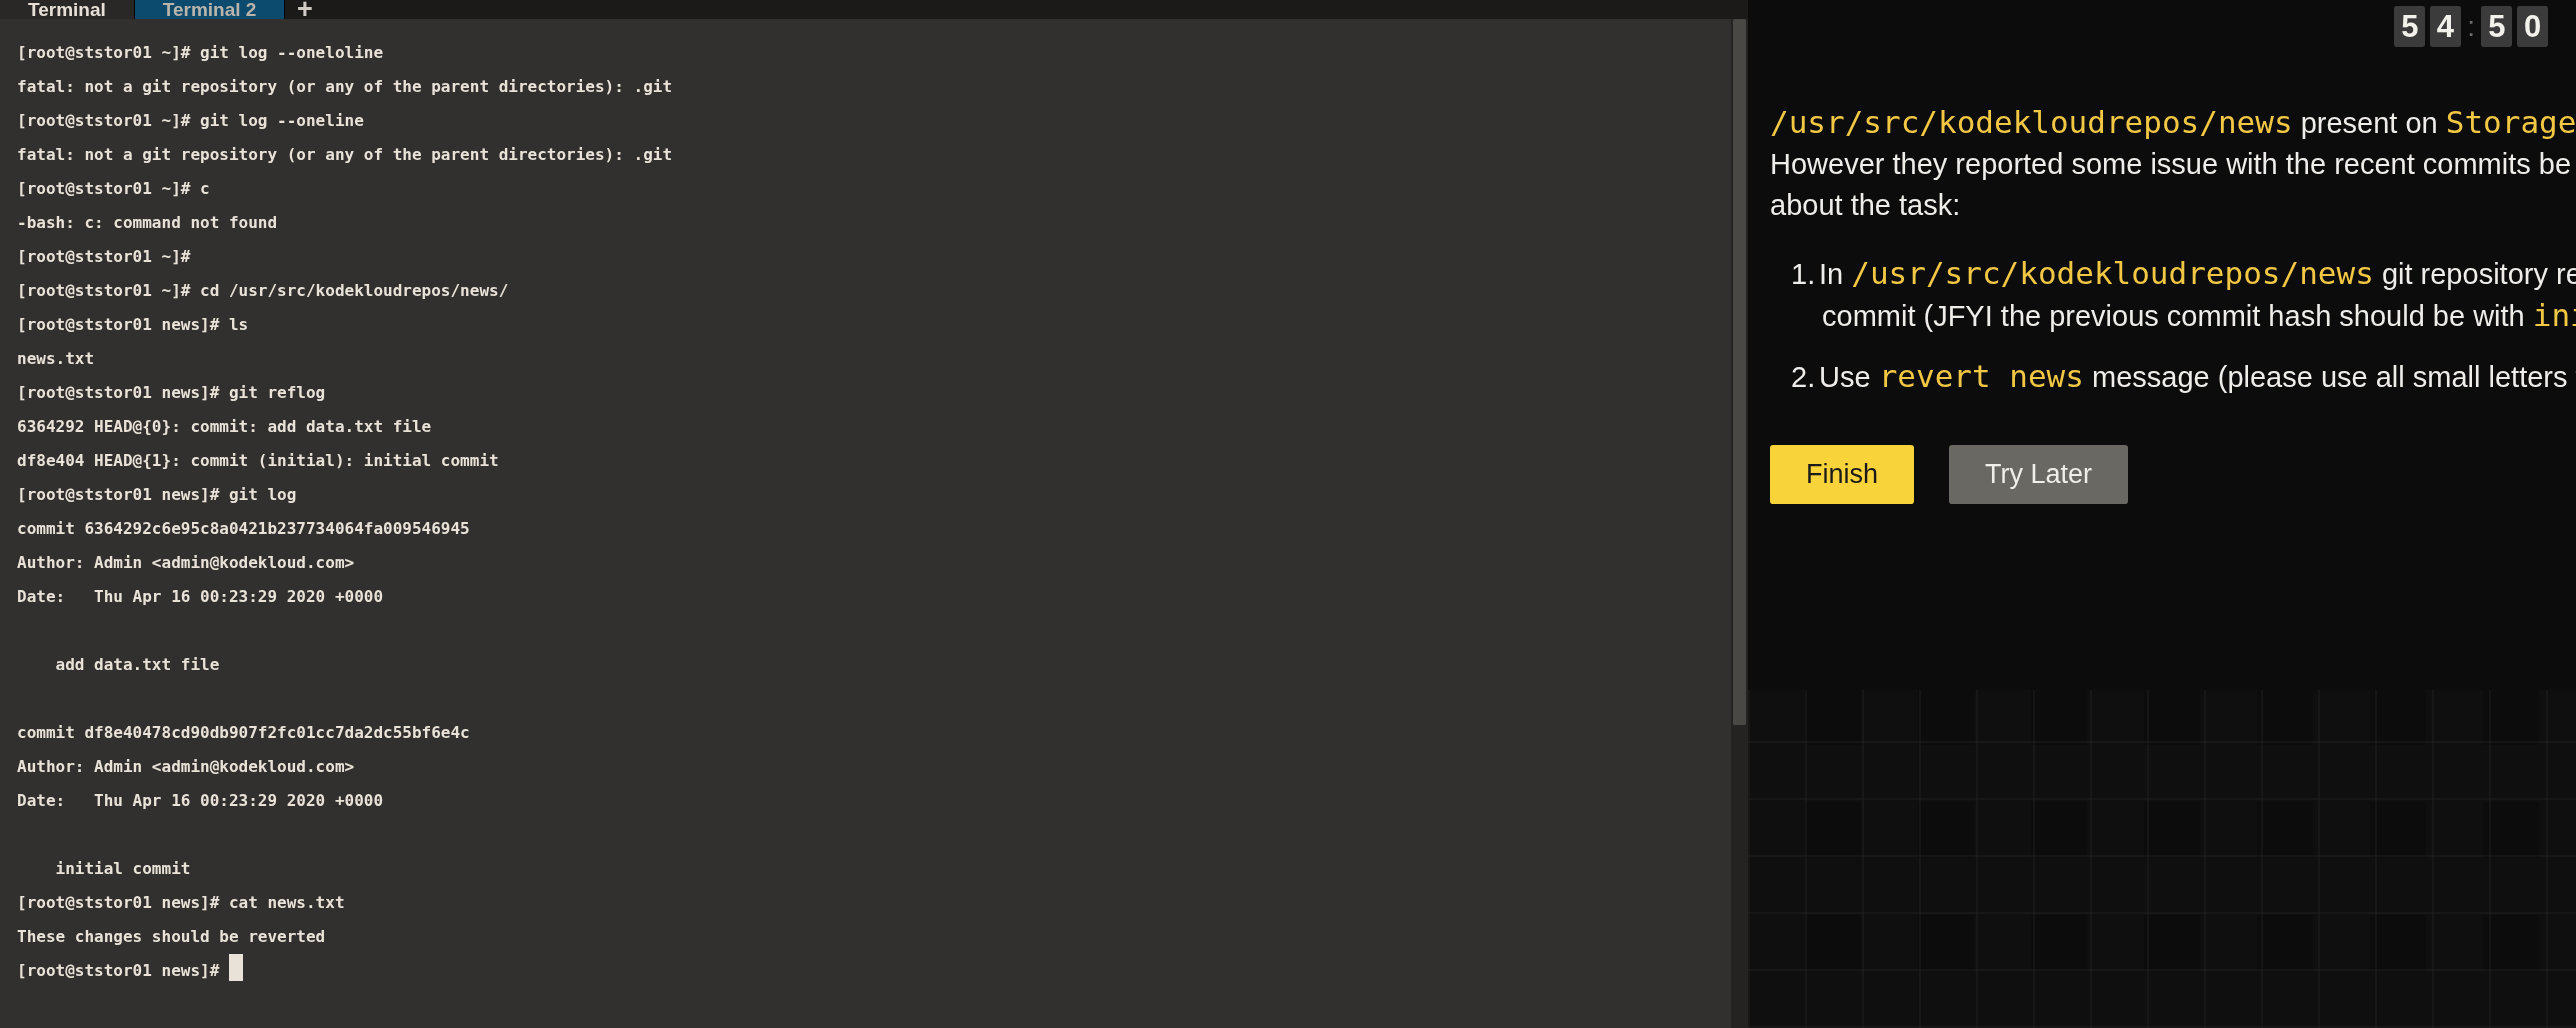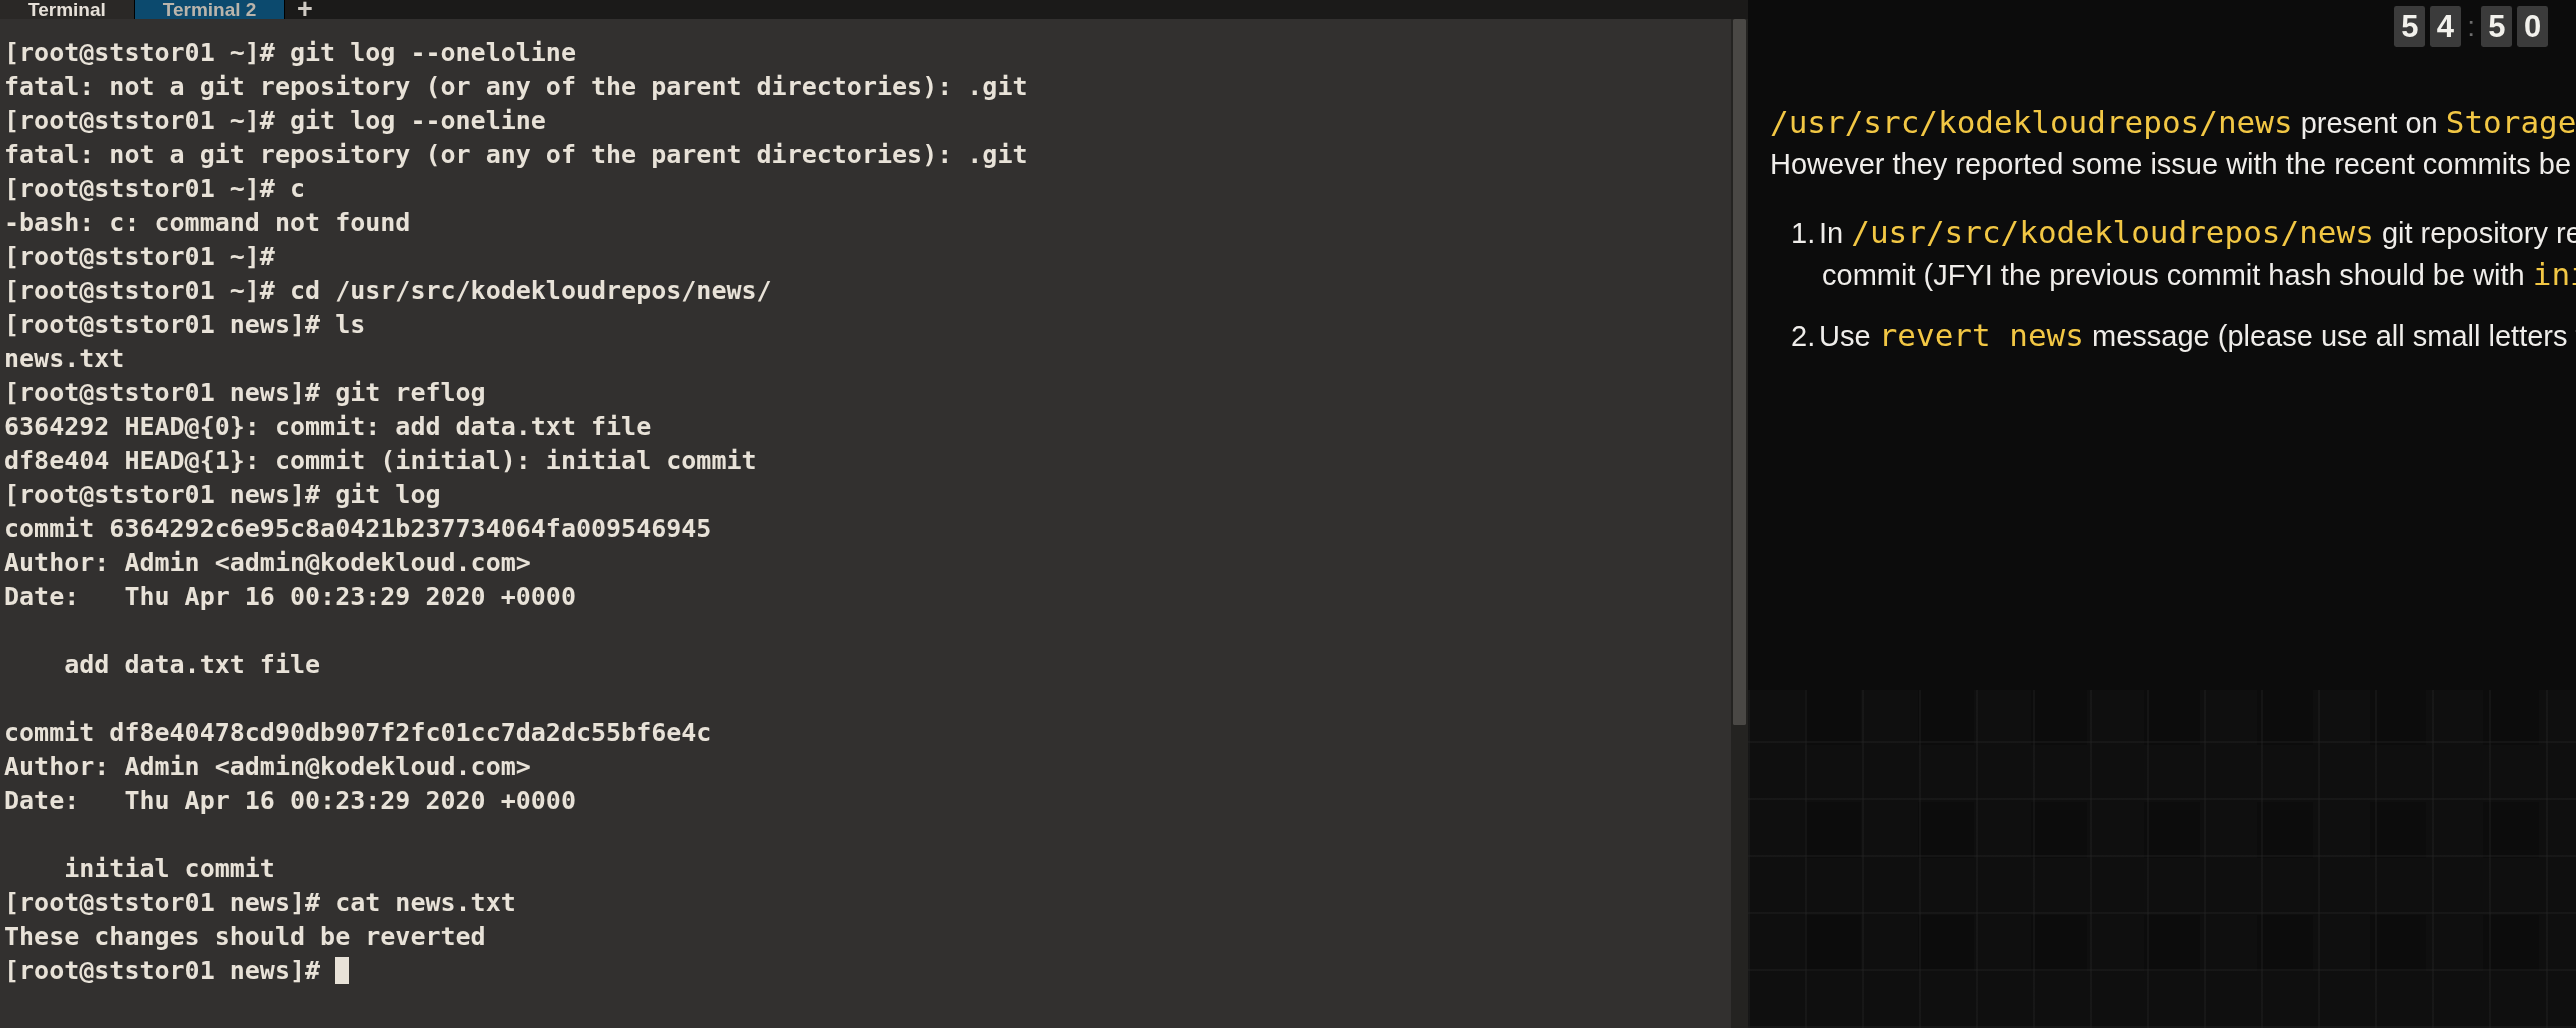--- a/index.html
+++ b/index.html
@@ -60,24 +60,24 @@
   }
   .term-body {
     flex: 1;
     background: #32302f;
     color: #e8e2d8;
     padding: 17.3px 0 0 0;
     line-height: 1.0;
   }
   .term-body pre {
     font-family: "Consolas", "Menlo", "DejaVu Sans Mono", monospace;
-    font-size: 25px;
+    font-size: 16px;
     line-height: 34px;
     white-space: pre;
-    margin-left: 4px;
+    margin-left: 17px;
   }
   .cursor {
     display: inline-block;
     width: 14px;
     height: 27px;
     background: #e8e2d8;
     vertical-align: -4.7px;
   }
   .vscroll {
     position: absolute;
@@ -267,28 +267,33 @@
       <span class="colon">:</span>
       <span class="digit">5</span>
       <span class="digit">0</span>
     </div>
 
     <div class="task-content">
       <p>
         <span class="code">/usr/src/kodekloudrepos/news</span><span> present on </span><span class="code">Storage serv</span>
       </p>
       <p>However they reported some issue with the recent commits be</p>
+      <p>about the task:</p>
 
       <div class="ol">
         <div class="li">
           <span class="num">1.</span><span>In </span><span class="code">/usr/src/kodekloudrepos/news</span><span> git repository revert the latest </span><br>
           <span>commit (JFYI the previous commit hash should be with </span><span class="code">initial com</span>
         </div>
         <div class="li">
           <span class="num">2.</span><span>Use </span><span class="code">revert news</span><span> message (please use all small letters for commit m</span>
         </div>
       </div>
 
+      <div class="actions">
+        <button class="btn primary">Finish</button>
+        <button class="btn secondary">Try Later</button>
+      </div>
     </div>
   </div>
 
 </div>
 
 
 </body></html>

